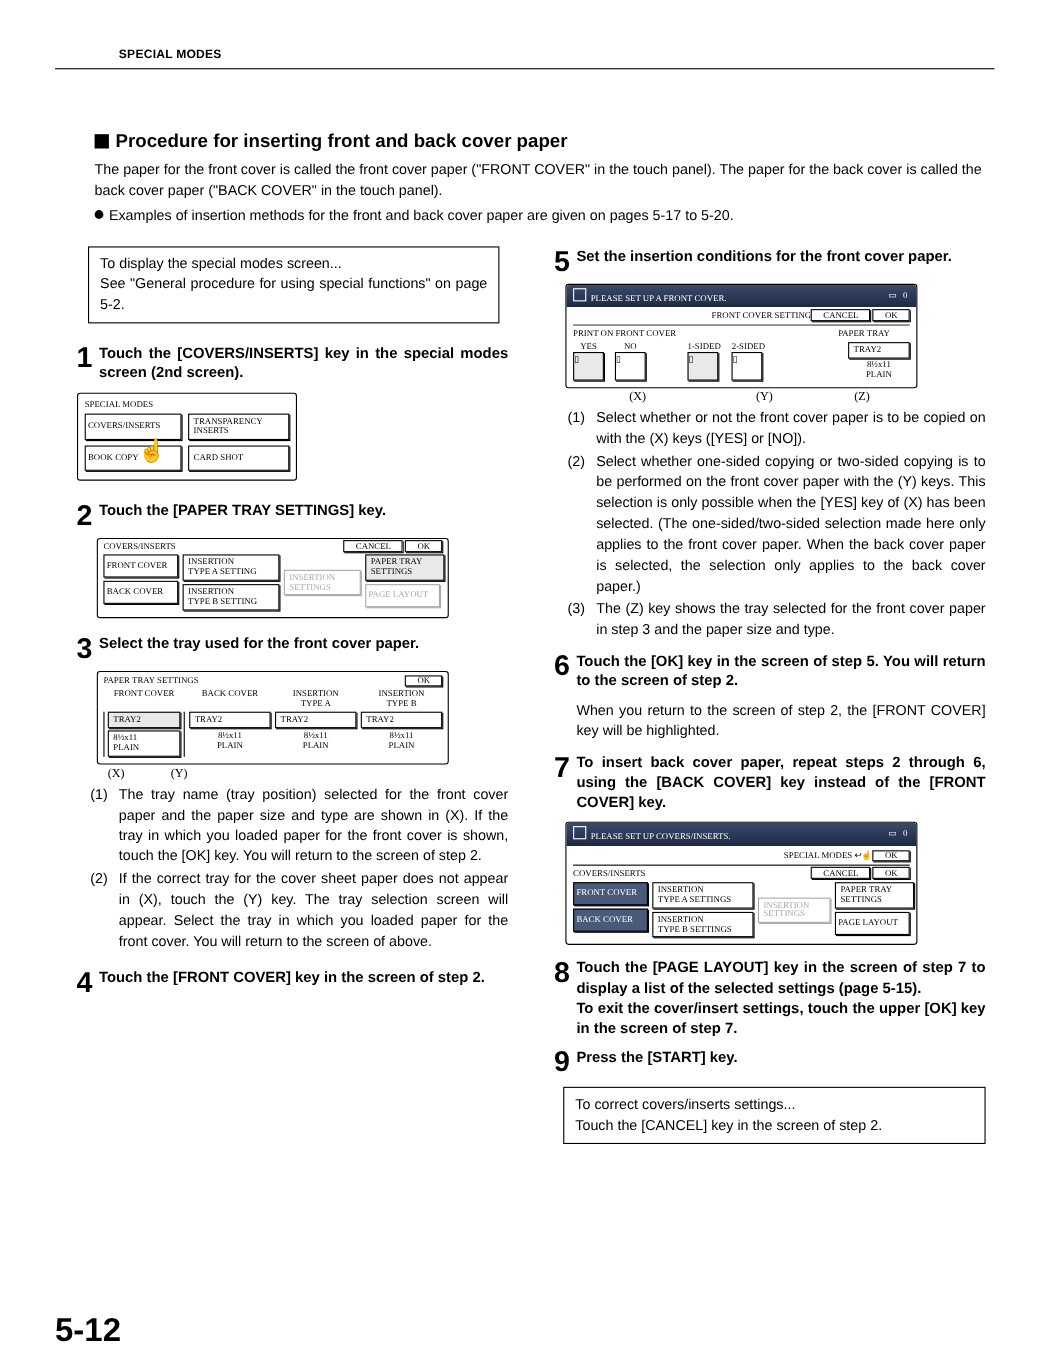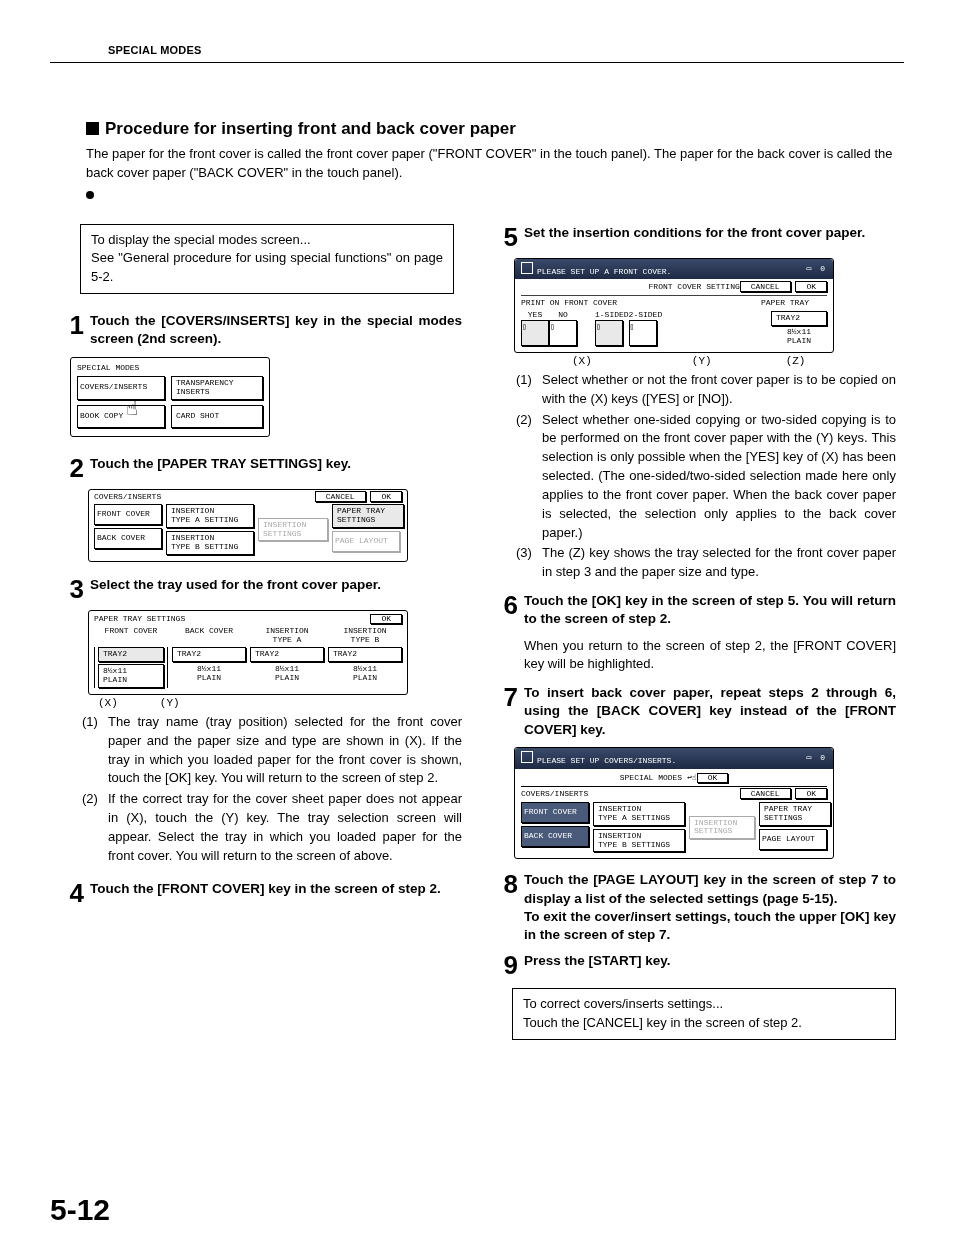--- a/index.html
+++ b/index.html
@@ -17,21 +17,21 @@
   .note-box .t{font-weight:normal}
   .step{display:flex;gap:6px;margin:0 0 8px 0}
   .step .num{font-size:26px;font-weight:bold;line-height:1;min-width:26px;text-align:right}
   .step .txt{font-size:13.5px;font-weight:bold;line-height:1.35;flex:1;text-align:justify}
   .body-text{font-size:13px;line-height:1.45;margin:4px 0 10px 32px;text-align:justify}
   .sub{display:flex;gap:4px;font-size:13px;line-height:1.45;margin:2px 0 2px 24px;text-align:justify}
   .sub .sn{min-width:22px}
   .sub .st{flex:1}
   .pg{position:absolute;left:50px;bottom:24px;font-size:30px;font-weight:bold}
   
-  .mock{font-family:Liberation Mono, monospace;font-size:8px;line-height:1.1;color:#000}
+  .mock{font-family:Liberation Serif, serif;font-size:8px;line-height:1.1;color:#000}
   .panel{border:1px solid #000;border-radius:3px;background:#fff}
   .btn3d{border:1px solid #000;background:#fff;text-align:left;padding:2px 4px;box-shadow:1px 1px 0 #000}
   .btn3d.sel{background:#e9e9e9}
   .lbl{white-space:pre}
   .titlebar{background:linear-gradient(#3a4a6a,#1d2a45);color:#fff;font-size:8px;padding:3px 6px;display:flex;align-items:center;justify-content:space-between;border-top-left-radius:3px;border-top-right-radius:3px}
   .titlebar .ic{display:inline-block;width:10px;height:10px;border:1px solid #fff;margin-right:4px}
   .row{display:flex;align-items:center}
   .okbtn{border:1px solid #000;padding:0 10px;font-size:8px;box-shadow:1px 1px 0 #000;background:#fff}
   .finger{position:absolute;font-size:20px;color:#000}
   
@@ -42,21 +42,21 @@
 
 <div class="page">
   <div class="hdr">SPECIAL MODES</div>
   <div class="rule"></div>
 
   <div class="content">
     <div class="section-title">
       <span class="sq"></span><span>Procedure for inserting front and back cover paper</span>
     </div>
     <div class="intro">The paper for the front cover is called the front cover paper ("FRONT COVER" in the touch panel). The paper for the back cover is called the back cover paper ("BACK COVER" in the touch panel).</div>
-    <div class="intro"><span class="dot"></span></div>
+    <div class="intro"><span class="dot"></span><span>Examples of insertion methods for the front and back cover paper are given on pages 5-17 to 5-20.</span></div>
 
     <div class="cols">
 
       <div class="col">
 
         <div class="note-box">
           <span class="t">To display the special modes screen...</span><br>
           <span>See "General procedure for using special functions" on page 5-2.</span>
         </div>
 
@@ -194,21 +194,21 @@
               </div>
             <div style="padding:4px 6px 6px 6px">
               <div class="row" style="justify-content:flex-end;border-bottom:1px solid #404040;padding-bottom:3px;margin-bottom:3px">
                 <span class="lbl">FRONT COVER SETTING</span>
                 <span><span class="okbtn">CANCEL</span> <span class="okbtn">OK</span></span>
               </div>
               <div class="row" style="justify-content:space-between">
                 <span class="lbl">PRINT ON FRONT COVER</span>
                 <span class="lbl" style="margin-right:18px">PAPER TRAY</span>
               </div>
-              <div class="row" style="margin-top:3px;align-items:flex-start">
+              <div class="row" style="gap:10px;margin-top:3px;align-items:flex-start">
                 <div style="text-align:center">
                     <div class="lbl">YES</div>
                     <div class="btn3d sel" style="width:26px;height:20px;padding:2px 0">▯</div>
                   </div>
                 <div style="text-align:center">
                     <div class="lbl">NO</div>
                     <div class="btn3d" style="width:26px;height:20px;padding:2px 0">▯</div>
                   </div>
                 <div style="width:18px"></div>
                 <div style="text-align:center">
@@ -258,21 +258,21 @@
           <div class="txt">To insert back cover paper, repeat steps 2 through 6, using the [BACK COVER] key instead of the [FRONT COVER] key.</div>
         </div>
 
         <div class="mock" style="margin:6px 0 12px 22px;width:320px">
           <div class="panel">
             <div class="titlebar">
                 <span><span class="ic"></span><span class="lbl">PLEASE SET UP COVERS/INSERTS.</span></span>
                 <span style="letter-spacing:2px">▭  0</span>
               </div>
             <div style="padding:4px 6px 6px 6px">
-              <div class="row" style="justify-content:center;margin-bottom:3px">
+              <div class="row" style="justify-content:flex-end;margin-bottom:3px">
                 <span><span class="lbl">SPECIAL MODES</span> <span>↩☝</span></span>
                 <span class="okbtn">OK</span>
               </div>
               <div class="row" style="justify-content:space-between;border-top:1px solid #000;padding-top:3px;margin-bottom:3px">
                 <span class="lbl">COVERS/INSERTS</span>
                 <span><span class="okbtn">CANCEL</span> <span class="okbtn">OK</span></span>
               </div>
               <div style="display:flex;gap:4px">
                 <div style="display:flex;flex-direction:column;gap:3px">
                   <div class="btn3d sel" style="width:62px;padding:5px 2px;background:#4a5a7a;color:#fff"><span class="lbl">FRONT COVER</span></div>

